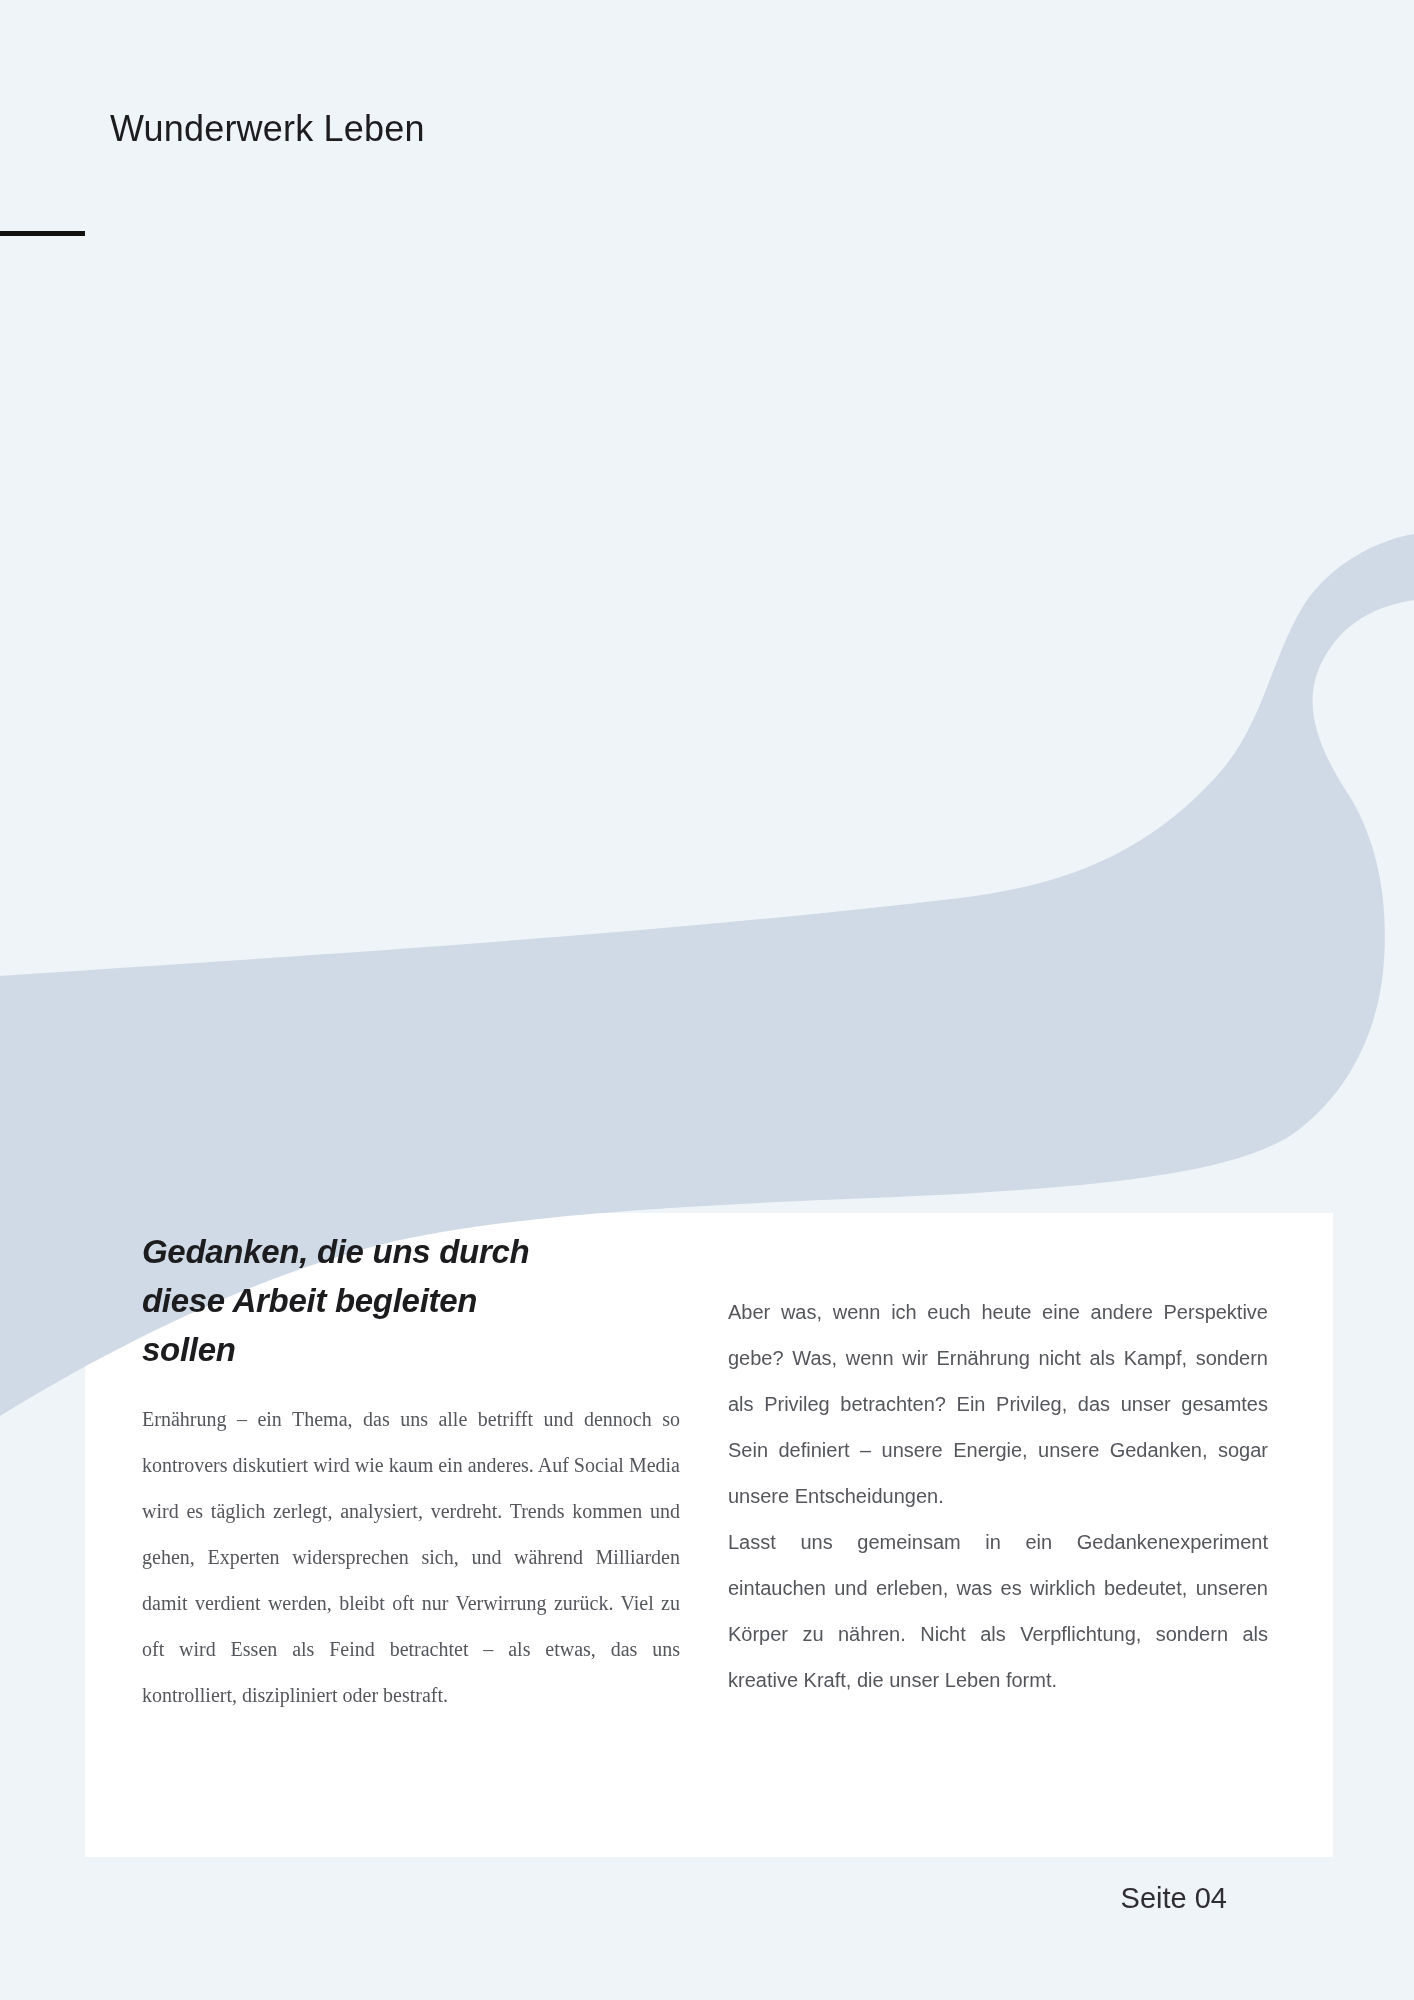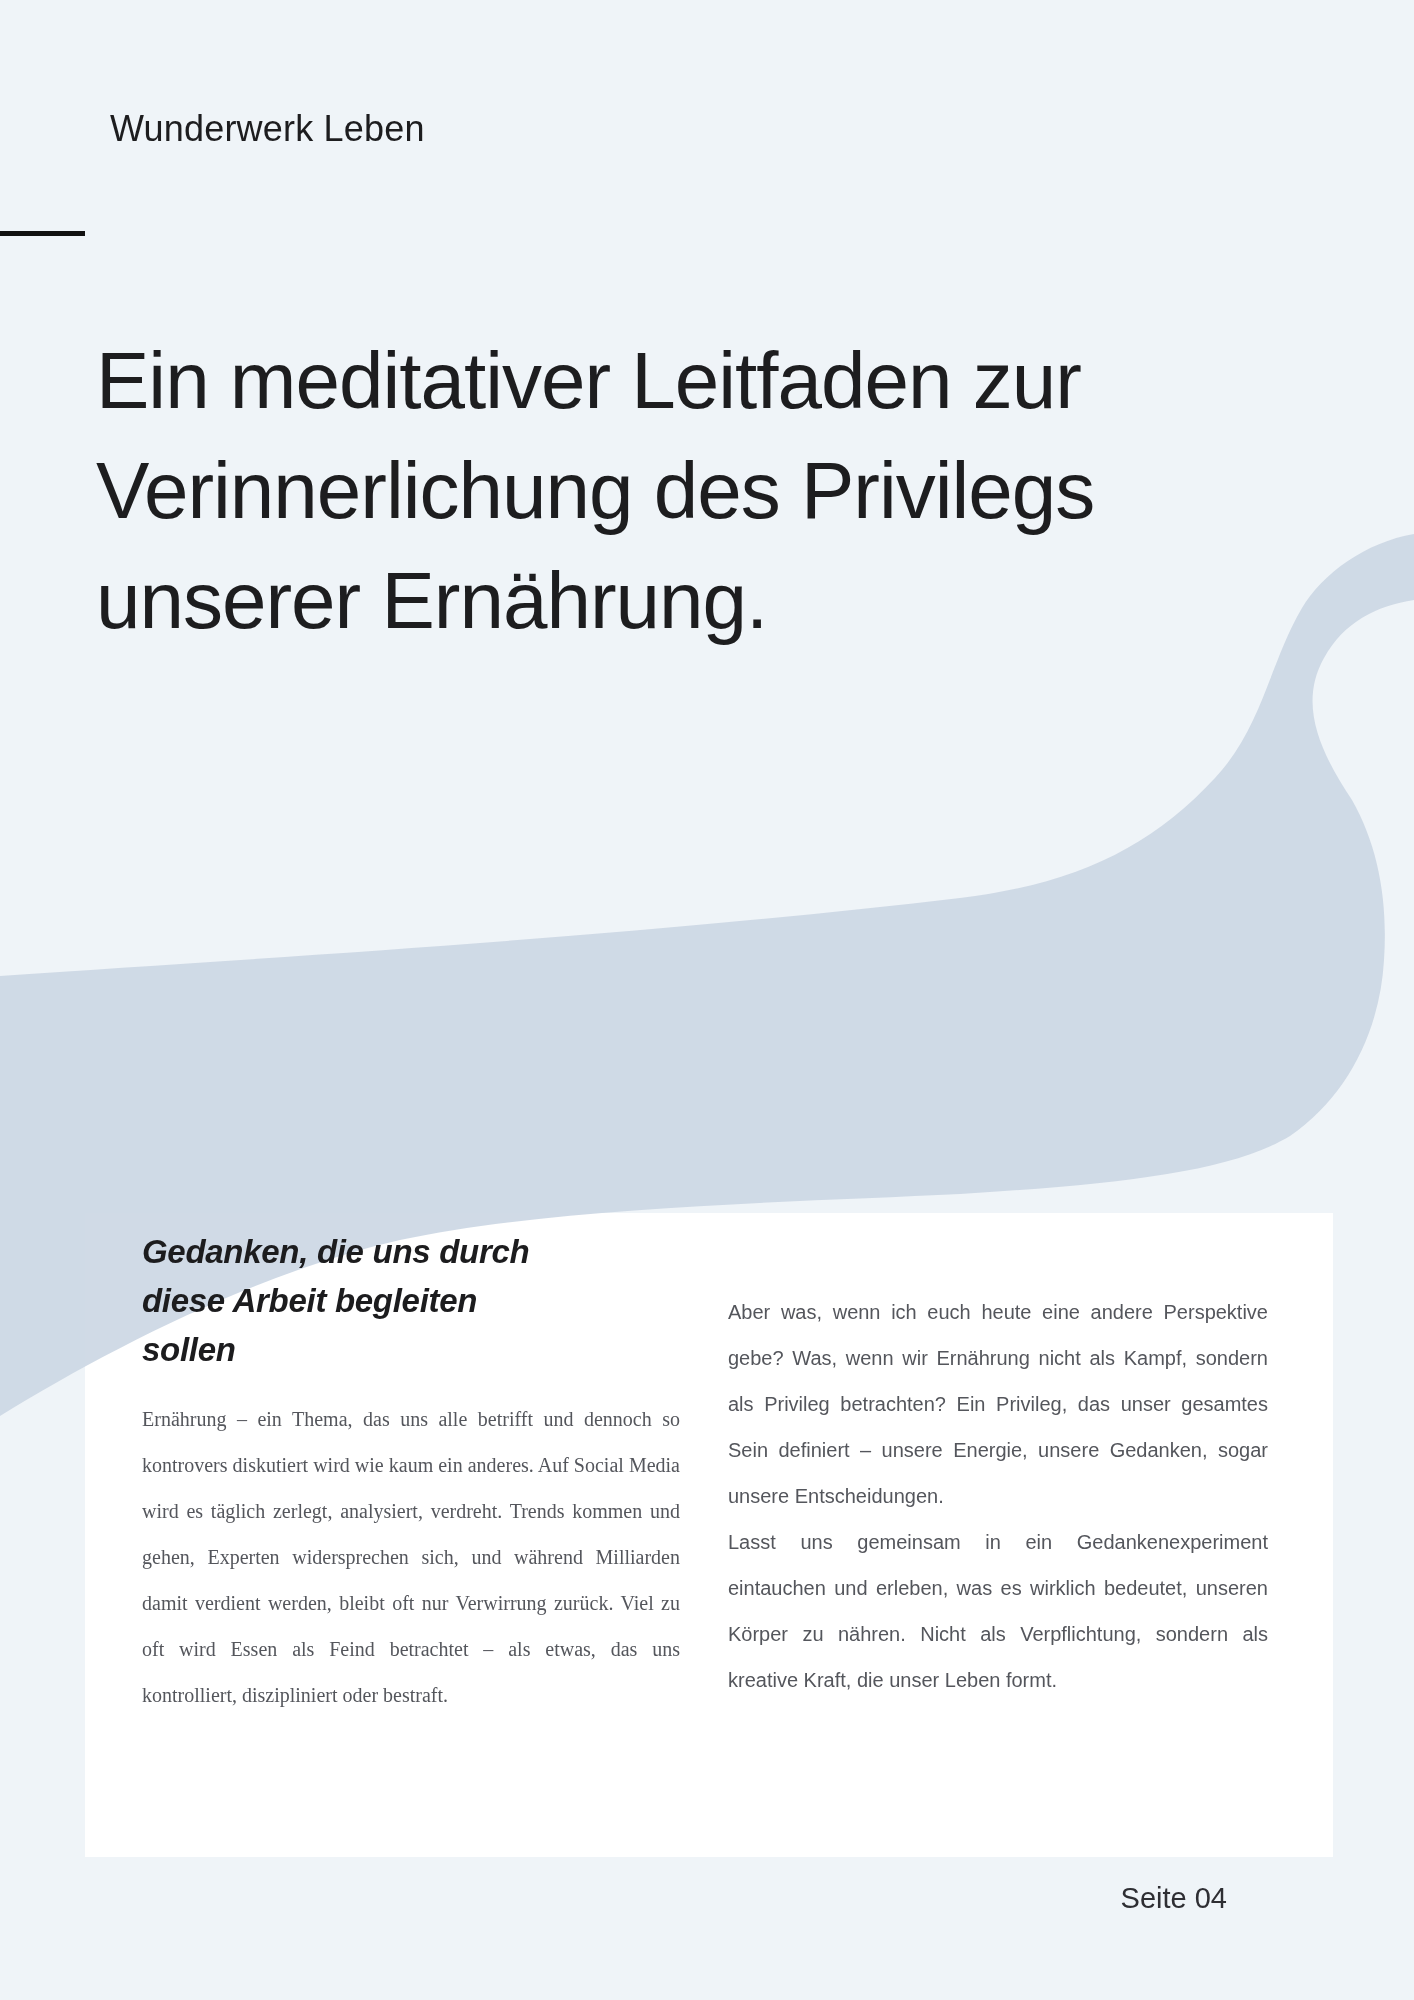--- a/index.html
+++ b/index.html
@@ -95,21 +95,20 @@
   }
 </style>
 </head>
 <body>
 
 <div class="page">
 
   <div class="brand">Wunderwerk Leben</div>
   <div class="kicker-rule"></div>
 
-  <h1 class="hero-title">Ein meditativer Leitfaden zur Verinnerlichung des Privilegs unserer Ernährung.</h1>
 
   <div class="content-card">
     <div class="card-inner">
       <h2 class="section-heading">Gedanken, die uns durch diese Arbeit begleiten sollen</h2>
       <div class="columns">
         <div class="col col-left">
           <p>Ernährung – ein Thema, das uns alle betrifft und dennoch so kontrovers diskutiert wird wie kaum ein anderes. Auf Social Media wird es täglich zerlegt, analysiert, verdreht. Trends kommen und gehen, Experten widersprechen sich, und während Milliarden damit verdient werden, bleibt oft nur Verwirrung zurück. Viel zu oft wird Essen als Feind betrachtet – als etwas, das uns kontrolliert, diszipliniert oder bestraft.</p>
         </div>
         <div class="col col-right">
           <p>Aber was, wenn ich euch heute eine andere Perspektive gebe? Was, wenn wir Ernährung nicht als Kampf, sondern als Privileg betrachten? Ein Privileg, das unser gesamtes Sein definiert – unsere Energie, unsere Gedanken, sogar unsere Entscheidungen.</p>

